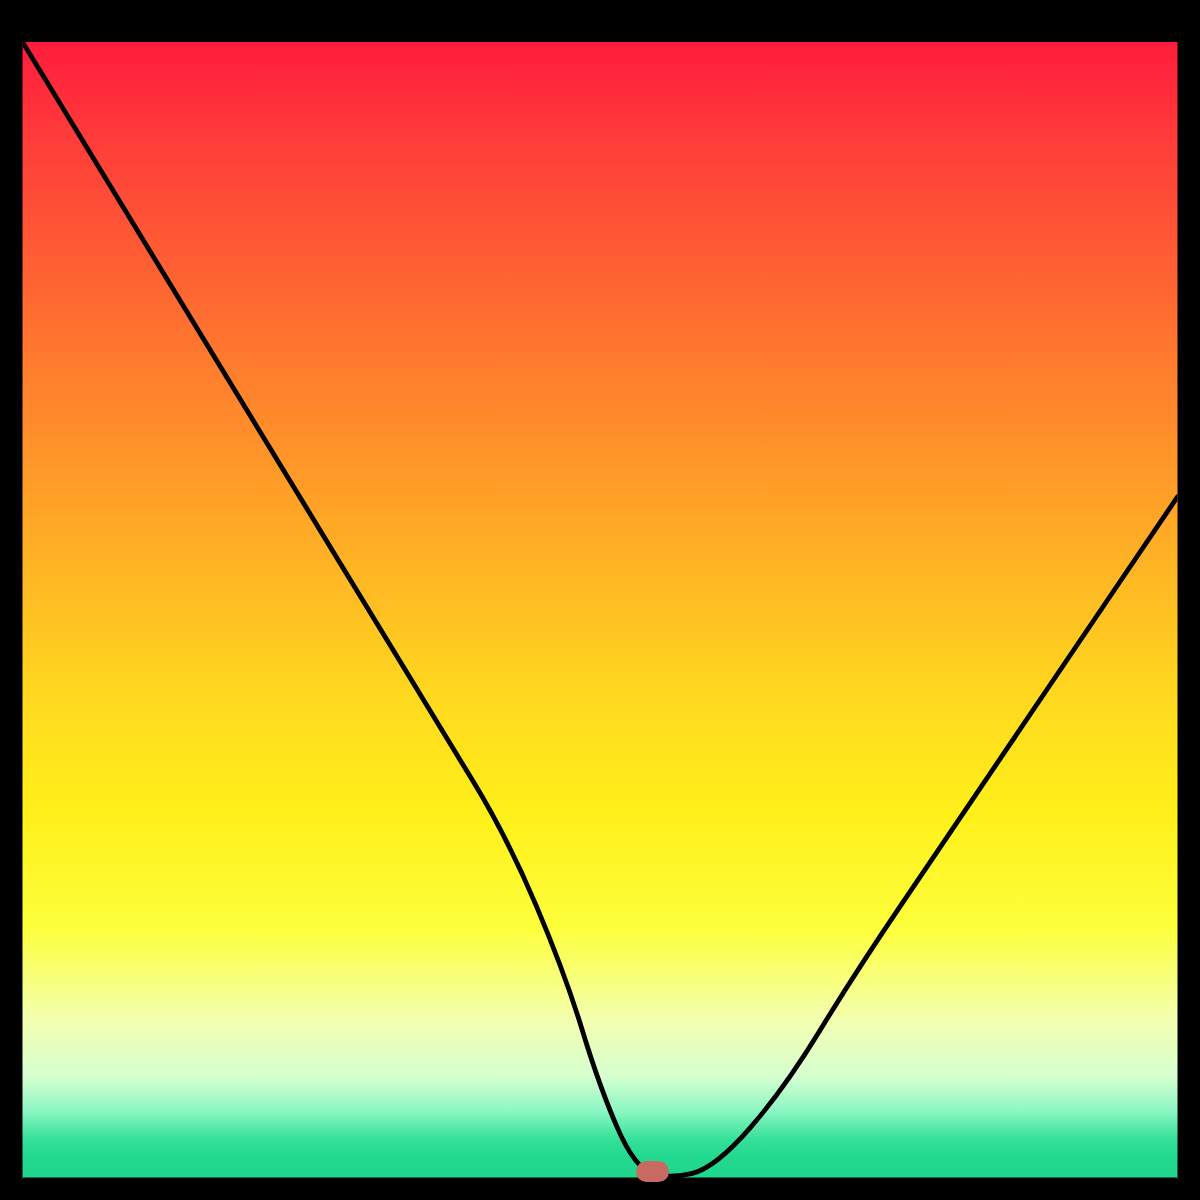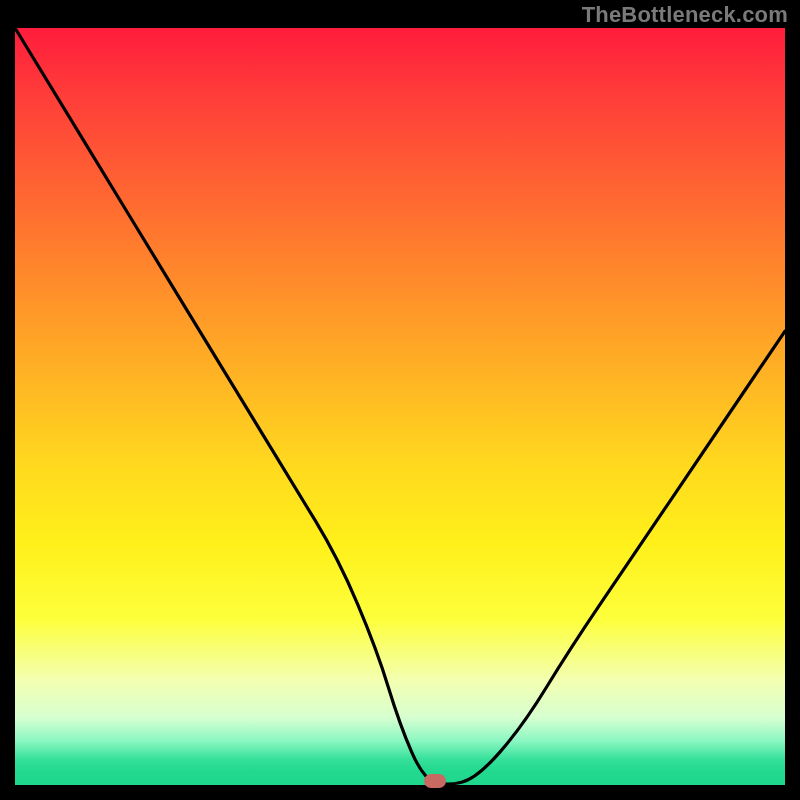--- a/index.html
+++ b/index.html
@@ -66,21 +66,20 @@
     border-radius: 7px;
     transform: translate(-50%, -50%);
     z-index: 3;
   }
 </style>
 </head>
 <body>
 
 <div class="frame">
 
-  <div class="watermark">TheBottleneck.com</div>
 
   <div class="plot">
 
     <svg class="curve" viewBox="0 0 770 758" preserveAspectRatio="none">
       <path id="curve-path" d="M 0.0 0.0 Q 46.2 75.8 69.3 113.7 Q 92.4 151.6 115.5 189.5 Q 138.6 227.4 161.7 265.3 Q 184.8 303.2 207.9 341.1 Q 231.0 379.0 254.1 416.9 Q 277.2 454.8 300.3 492.7 Q 323.4 530.6 342.6 576.1 Q 361.9 621.6 373.4 659.5 Q 385.0 697.4 396.6 723.9 Q 408.1 750.4 419.7 754.2 Q 431.2 758.0 446.6 754.2 Q 462.0 750.4 485.1 723.9 Q 508.2 697.4 531.3 659.5 Q 554.4 621.6 585.2 576.1 Q 616.0 530.6 654.5 473.8 Q 693.0 416.9 731.5 360.0 T 770.0 303.2" fill="none" stroke="#000" stroke-width="3.2" stroke-linejoin="round" stroke-linecap="round"></path>
       <path id="baseline-path" d="M 0 758 L 770 758" fill="none" stroke="#000" stroke-width="2"></path>
     </svg>
 
     <div class="marker" id="marker" style="left: 419.65px; top: 752.694px; background: rgb(201, 106, 98);"></div>
 

